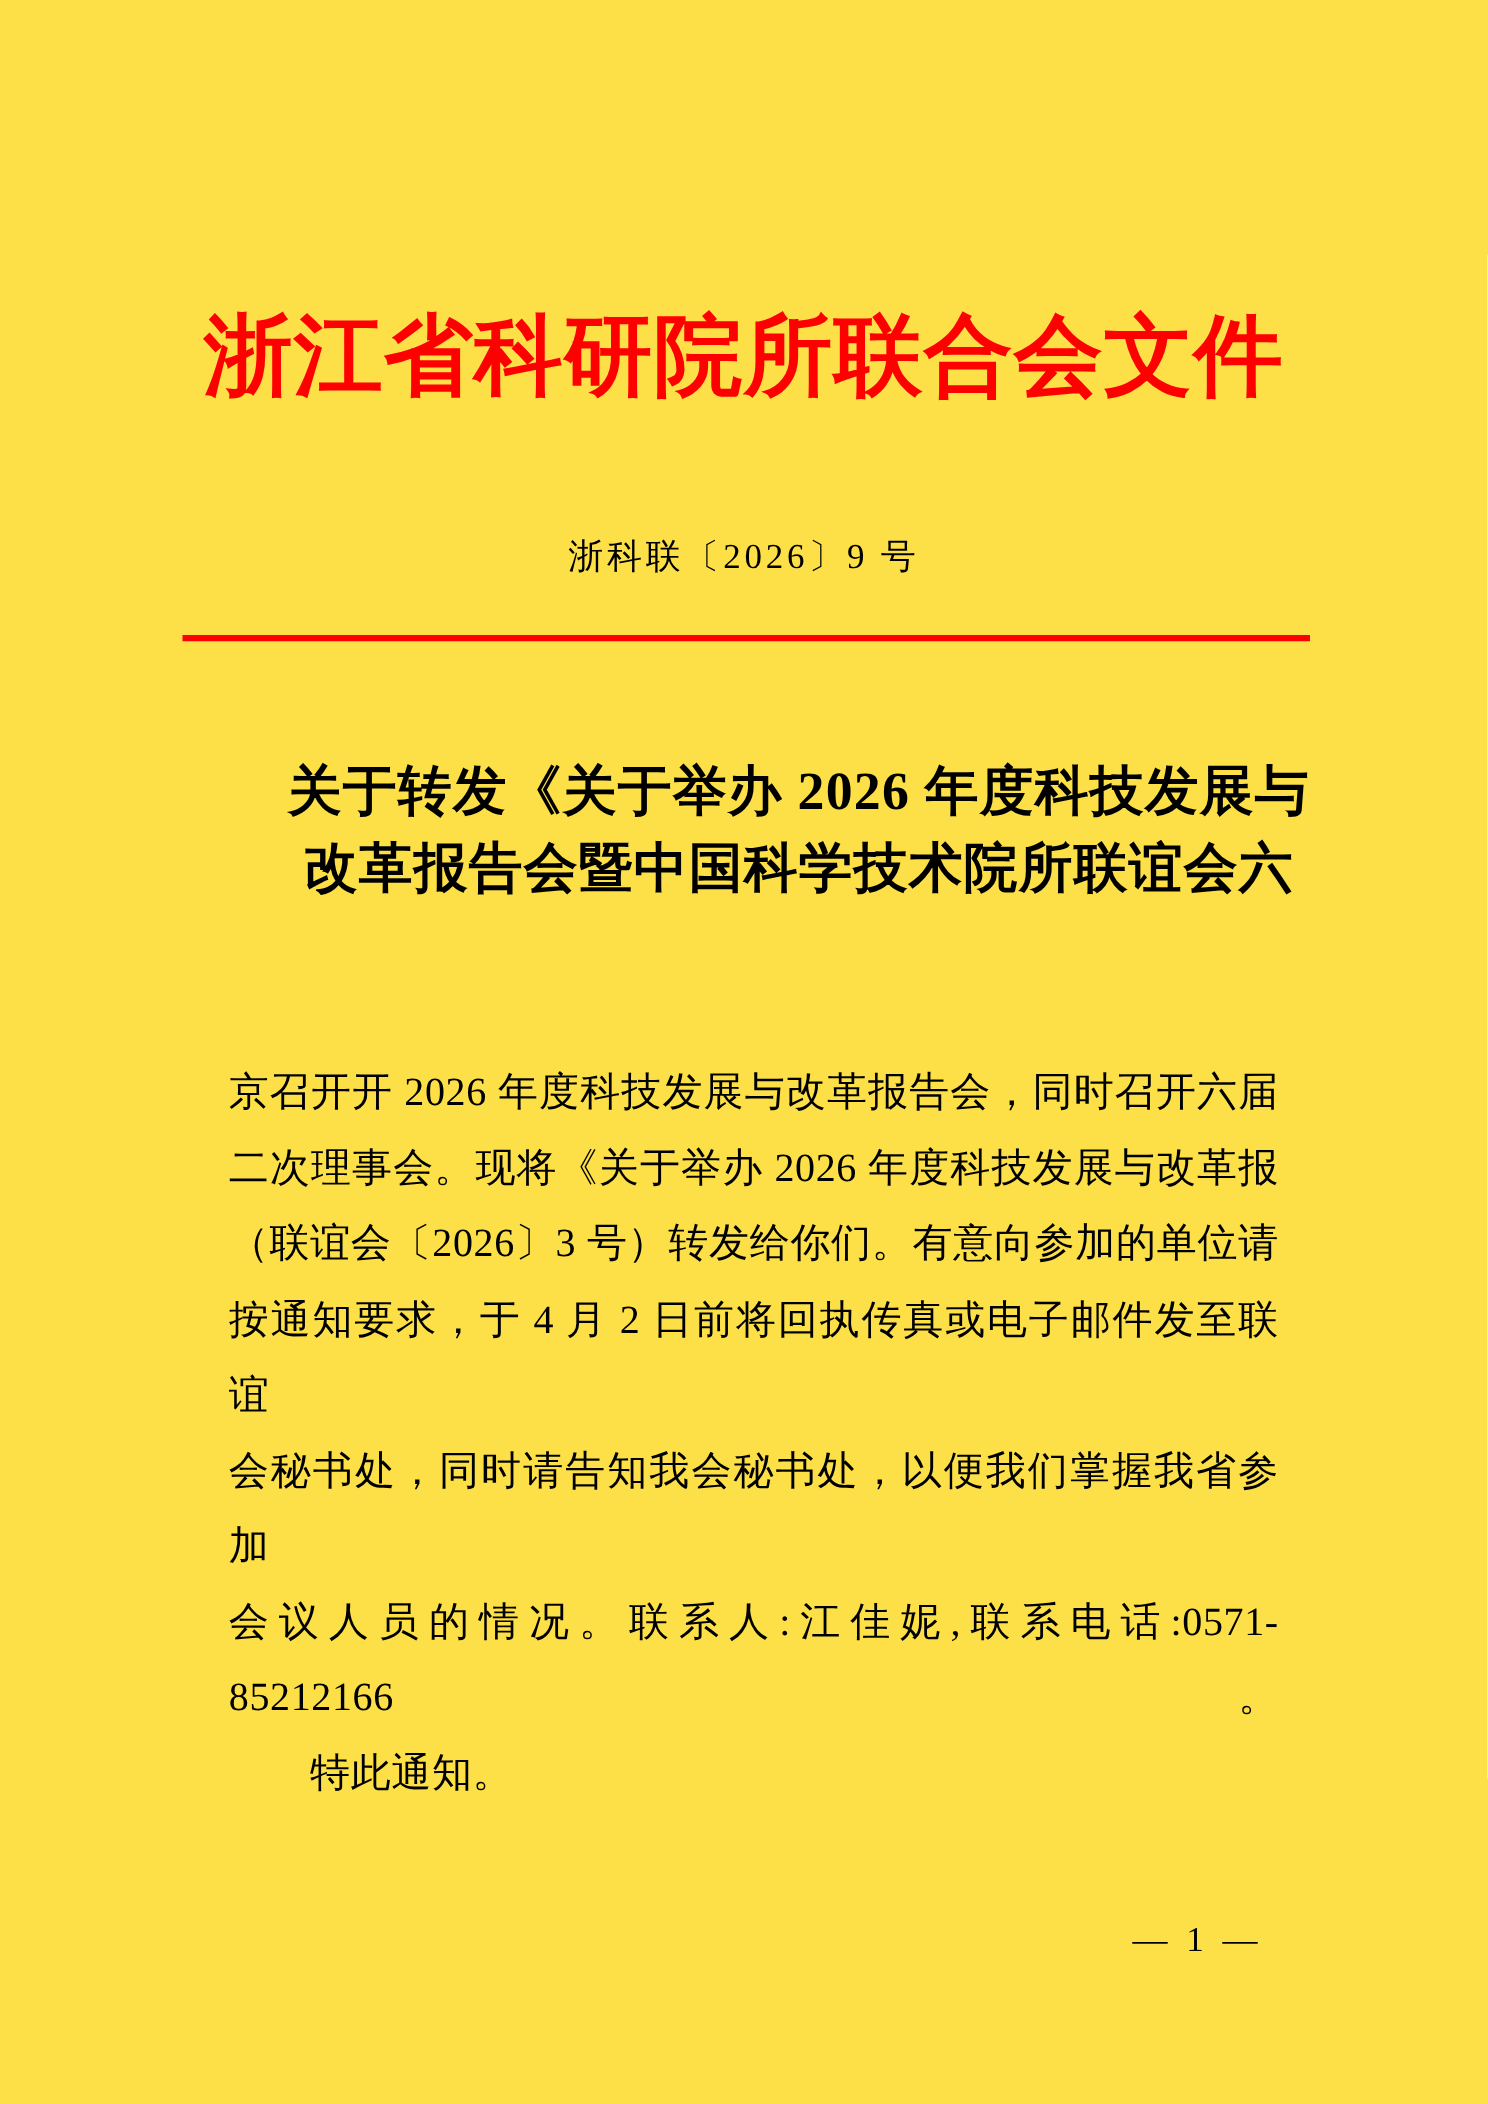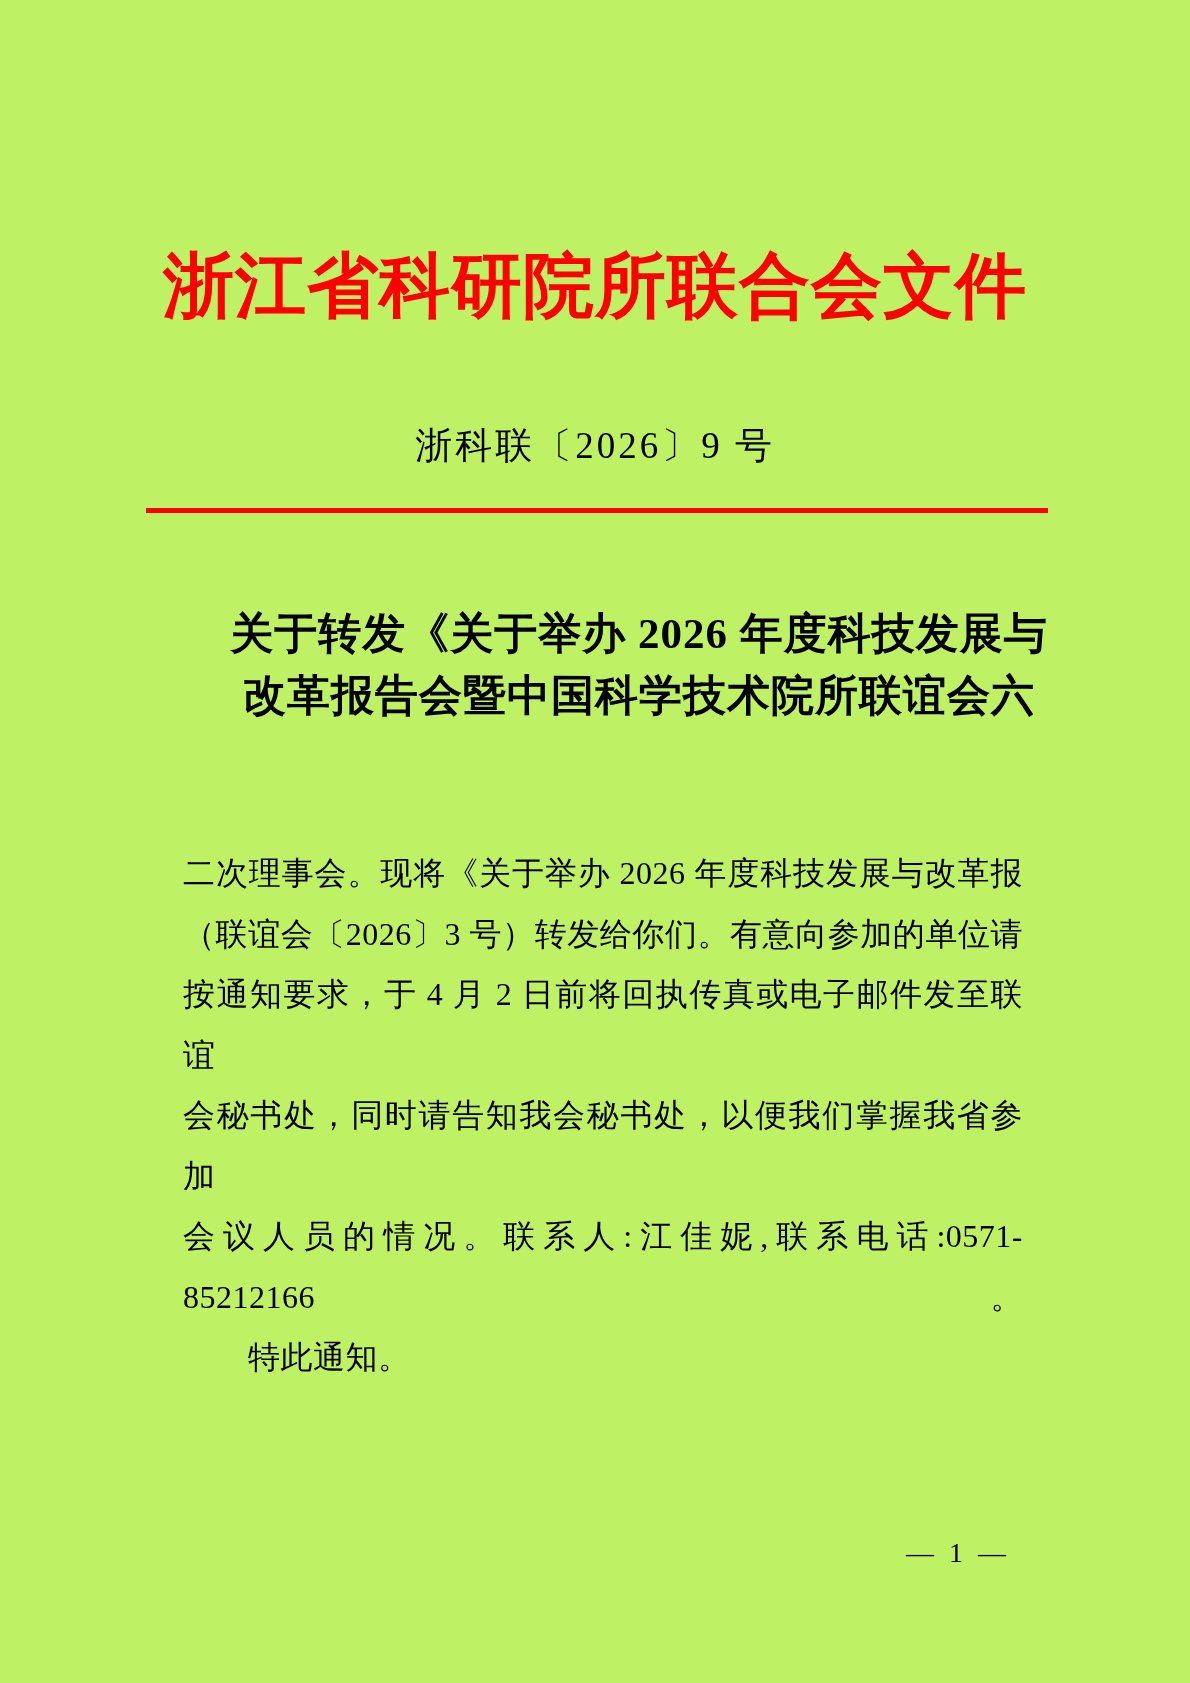--- a/index.html
+++ b/index.html
@@ -4,21 +4,21 @@
 <style>
   html, body {
     margin: 0;
     padding: 0;
     background: #ffffff;
   }
   .page {
     position: relative;
     width: 1190px;
     height: 1683px;
-    background: #bef264;
+    background: #fde047;
     margin: 0 auto;
     overflow: hidden;
     font-family: "Liberation Serif", "DejaVu Serif", serif;
     color: #000000;
   }
   
   .org-header {
     position: absolute;
     top: 244px;
     left: 0;
@@ -31,21 +31,21 @@
     line-height: 1.2;
     white-space: nowrap;
   }
   
   .doc-number {
     position: absolute;
     top: 429px;
     left: 0;
     width: 100%;
     text-align: center;
-    font-size: 37px;
+    font-size: 28px;
     letter-spacing: 3px;
     line-height: 34px;
   }
   
   .red-line {
     position: absolute;
     top: 508px;
     left: 146px;
     width: 902px;
     height: 5px;
@@ -105,20 +105,21 @@
   <div class="doc-number">浙科联〔2026〕9 号</div>
 
   <div class="red-line" style="background: rgb(255, 0, 0);"></div>
 
   <div class="doc-title">
     <div class="title-line">关于转发《关于举办 2026 年度科技发展与</div>
     <div class="title-line">改革报告会暨中国科学技术院所联谊会六</div>
   </div>
 
   <div class="body-block">
+    <div class="body-line fill">京召开开 2026 年度科技发展与改革报告会，同时召开六届</div>
     <div class="body-line fill">二次理事会。现将《关于举办 2026 年度科技发展与改革报</div>
     <div class="body-line fill">（联谊会〔2026〕3 号）转发给你们。有意向参加的单位请</div>
     <div class="body-line fill">按通知要求，于 4 月 2 日前将回执传真或电子邮件发至联谊</div>
     <div class="body-line fill">会秘书处，同时请告知我会秘书处，以便我们掌握我省参加</div>
     <div class="body-line fill">会议人员的情况。联系人:江佳妮,联系电话:0571-85212166。</div>
     <div class="body-line indent-2">特此通知。</div>
 
   </div>
 
   <div class="page-number">— 1 —</div>

